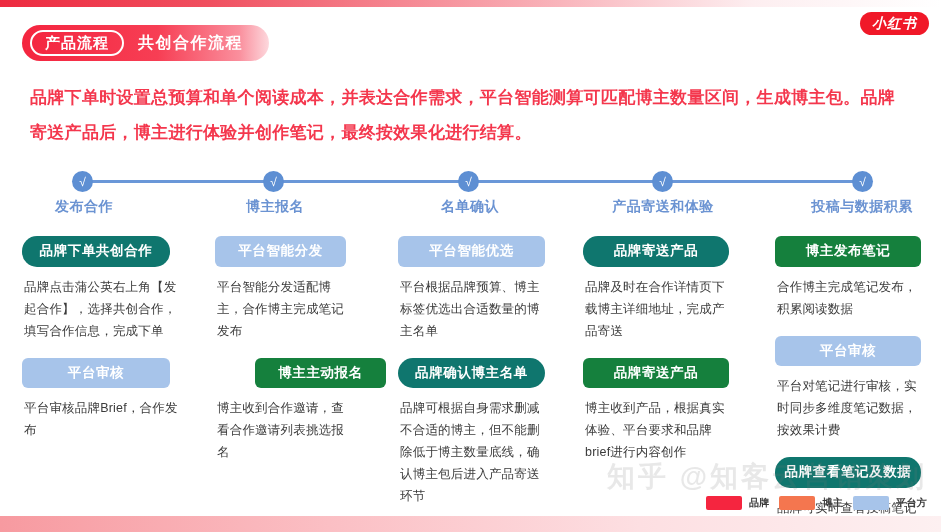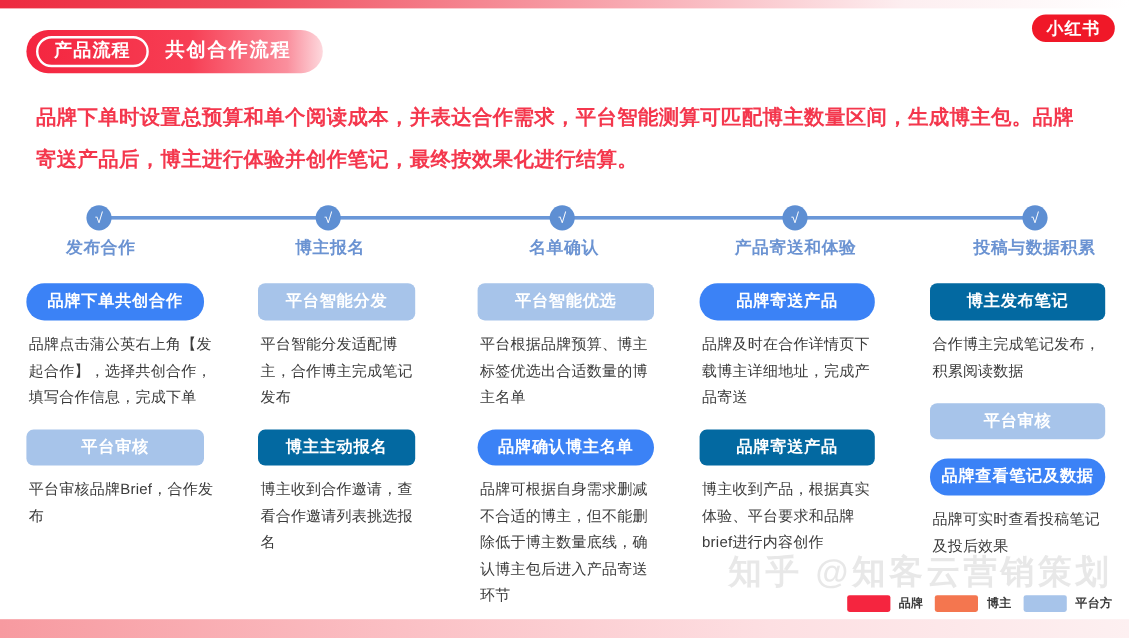--- a/index.html
+++ b/index.html
@@ -18,20 +18,21 @@
     background:linear-gradient(to right,#f79aa0 0%,#fbbfc4 35%,#fddfe2 68%,#fdf0f1 100%);
   }
   
   .logo{
     position:absolute;right:12px;top:12px;
     background:#f01828;color:#ffffff;
     border-radius:13px;
     padding:4px 12px 5px 12px;
     font-size:14px;font-weight:bold;letter-spacing:1px;
     line-height:1;
+    font-style:italic;
   }
   
   .header-pill{
     position:absolute;left:22px;top:25px;
     height:36px;border-radius:18px;
     background:linear-gradient(to right,#f4253f 0%,#f73e54 55%,#fa8f9d 88%,#fdd8dd 100%);
     display:flex;align-items:center;
     padding:0 26px 0 8px;
   }
   .header-tag{
@@ -77,22 +78,22 @@
   }
   .col{position:absolute;top:0;}
   .badge{
     display:block;border-radius:6px;
     color:#ffffff;font-size:13.5px;font-weight:bold;
     text-align:center;line-height:1;
     padding:8px 6px 9px 6px;
     letter-spacing:0.6px;
     box-sizing:border-box;
   }
-  .badge.brand{background:#3b82f6;border-radius:15px;}
-  .badge.blogger{background:#0369a1;}
+  .badge.brand{background:#0f766e;border-radius:15px;}
+  .badge.blogger{background:#15803d;}
   .badge.platform{background:#a7c4ea;}
   .desc{
     color:#3b3b3b;font-size:12.5px;line-height:22px;
     margin:9px 0 0 2px;
     letter-spacing:0.2px;
   }
   .gap{height:16px;}
   
   .legend{
     position:absolute;right:14px;bottom:22px;
@@ -153,21 +154,21 @@
       <div class="badge brand" style="width: 148px;">品牌下单共创合作</div>
       <div class="desc">品牌点击蒲公英右上角【发起合作】，选择共创合作，填写合作信息，完成下单</div>
       <div class="gap"></div>
       <div class="badge platform" style="width: 148px;">平台审核</div>
       <div class="desc">平台审核品牌Brief，合作发布</div>
     </div>
     <div class="col" style="left: 215px; width: 133px;">
       <div class="badge platform" style="width: 131px;">平台智能分发</div>
       <div class="desc">平台智能分发适配博主，合作博主完成笔记发布</div>
       <div class="gap"></div>
-      <div class="badge blogger" style="width: 131px;">博主主动报名</div>
+      <div class="badge blogger" style="width: 131px; margin-left: 40px;">博主主动报名</div>
       <div class="desc">博主收到合作邀请，查看合作邀请列表挑选报名</div>
     </div>
     <div class="col" style="left: 398px; width: 148px;">
       <div class="badge platform" style="width: 147px;">平台智能优选</div>
       <div class="desc">平台根据品牌预算、博主标签优选出合适数量的博主名单</div>
       <div class="gap"></div>
       <div class="badge brand" style="width: 147px;">品牌确认博主名单</div>
       <div class="desc">品牌可根据自身需求删减不合适的博主，但不能删除低于博主数量底线，确认博主包后进入产品寄送环节</div>
     </div>
     <div class="col" style="left: 583px; width: 148px;">
@@ -175,20 +176,21 @@
       <div class="desc">品牌及时在合作详情页下载博主详细地址，完成产品寄送</div>
       <div class="gap"></div>
       <div class="badge blogger" style="width: 146px;">品牌寄送产品</div>
       <div class="desc">博主收到产品，根据真实体验、平台要求和品牌brief进行内容创作</div>
     </div>
     <div class="col" style="left: 775px; width: 148px;">
       <div class="badge blogger" style="width: 146px;">博主发布笔记</div>
       <div class="desc">合作博主完成笔记发布，积累阅读数据</div>
       <div class="gap"></div>
       <div class="badge platform" style="width: 146px;">平台审核</div>
+      <div class="desc">平台对笔记进行审核，实时同步多维度笔记数据，按效果计费</div>
       <div class="gap"></div>
       <div class="badge brand" style="width: 146px;">品牌查看笔记及数据</div>
       <div class="desc">品牌可实时查看投稿笔记及投后效果</div>
     </div>
   </div>
 
 <div class="watermark">知乎 @知客云营销策划</div>
 
 <div class="legend" id="legend">
     <div class="legend-item">

